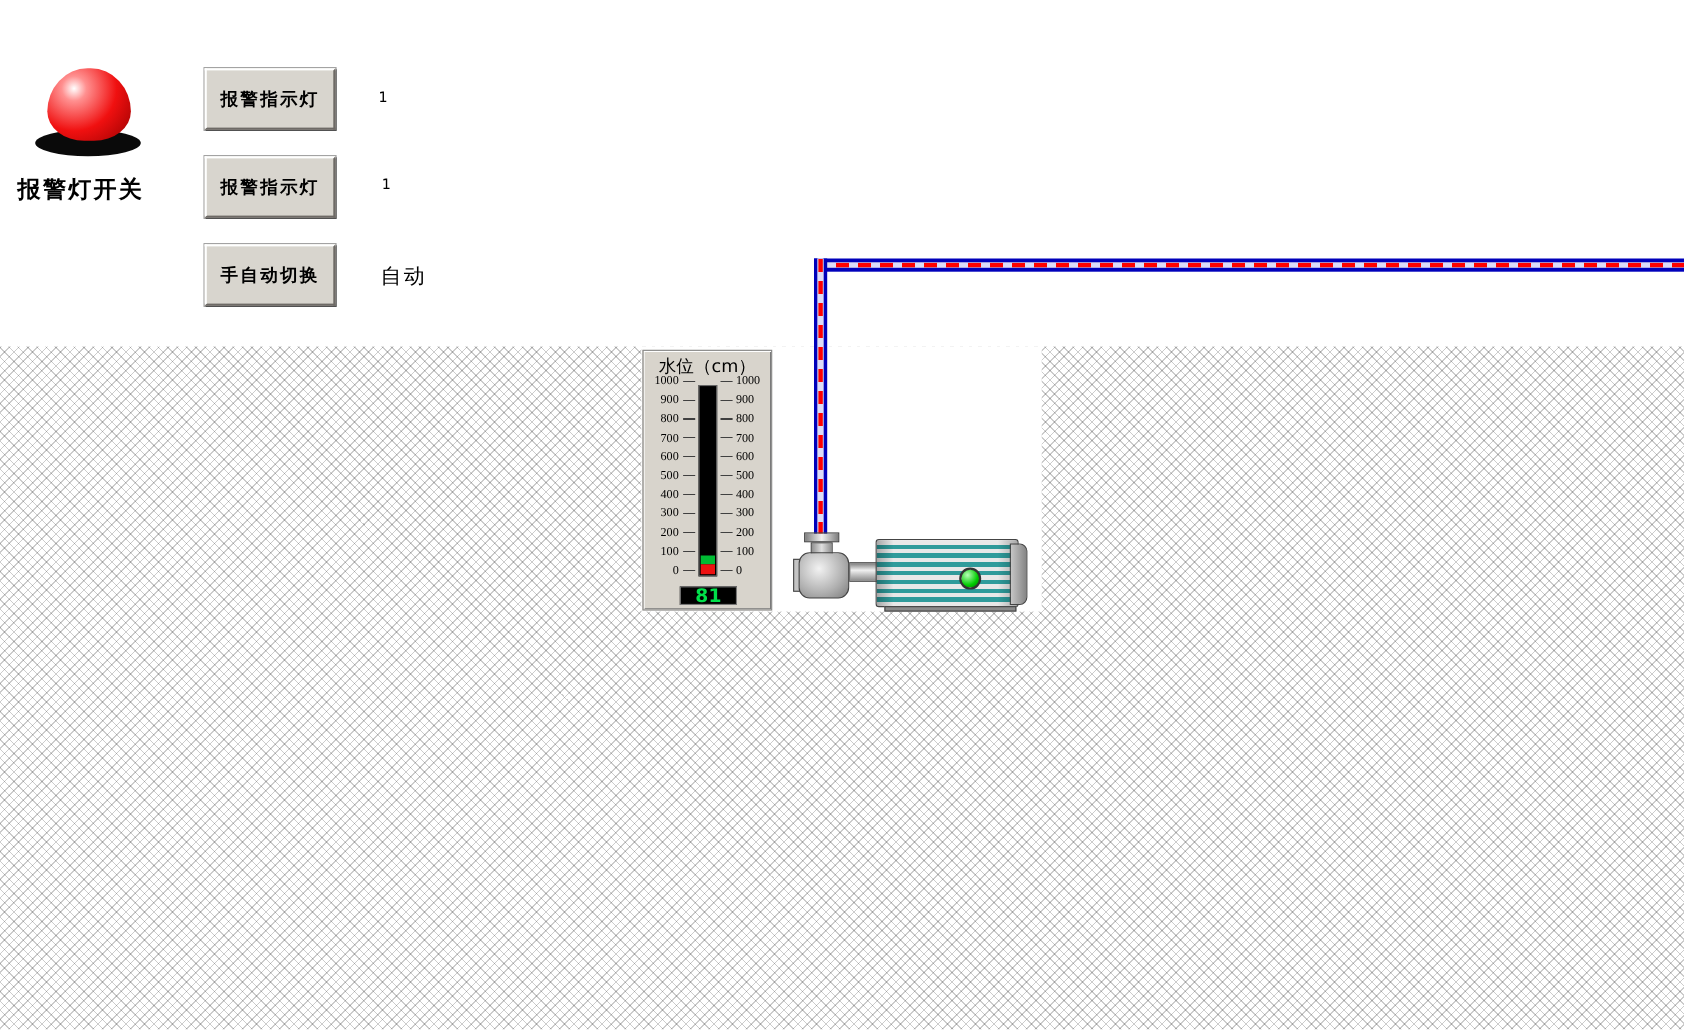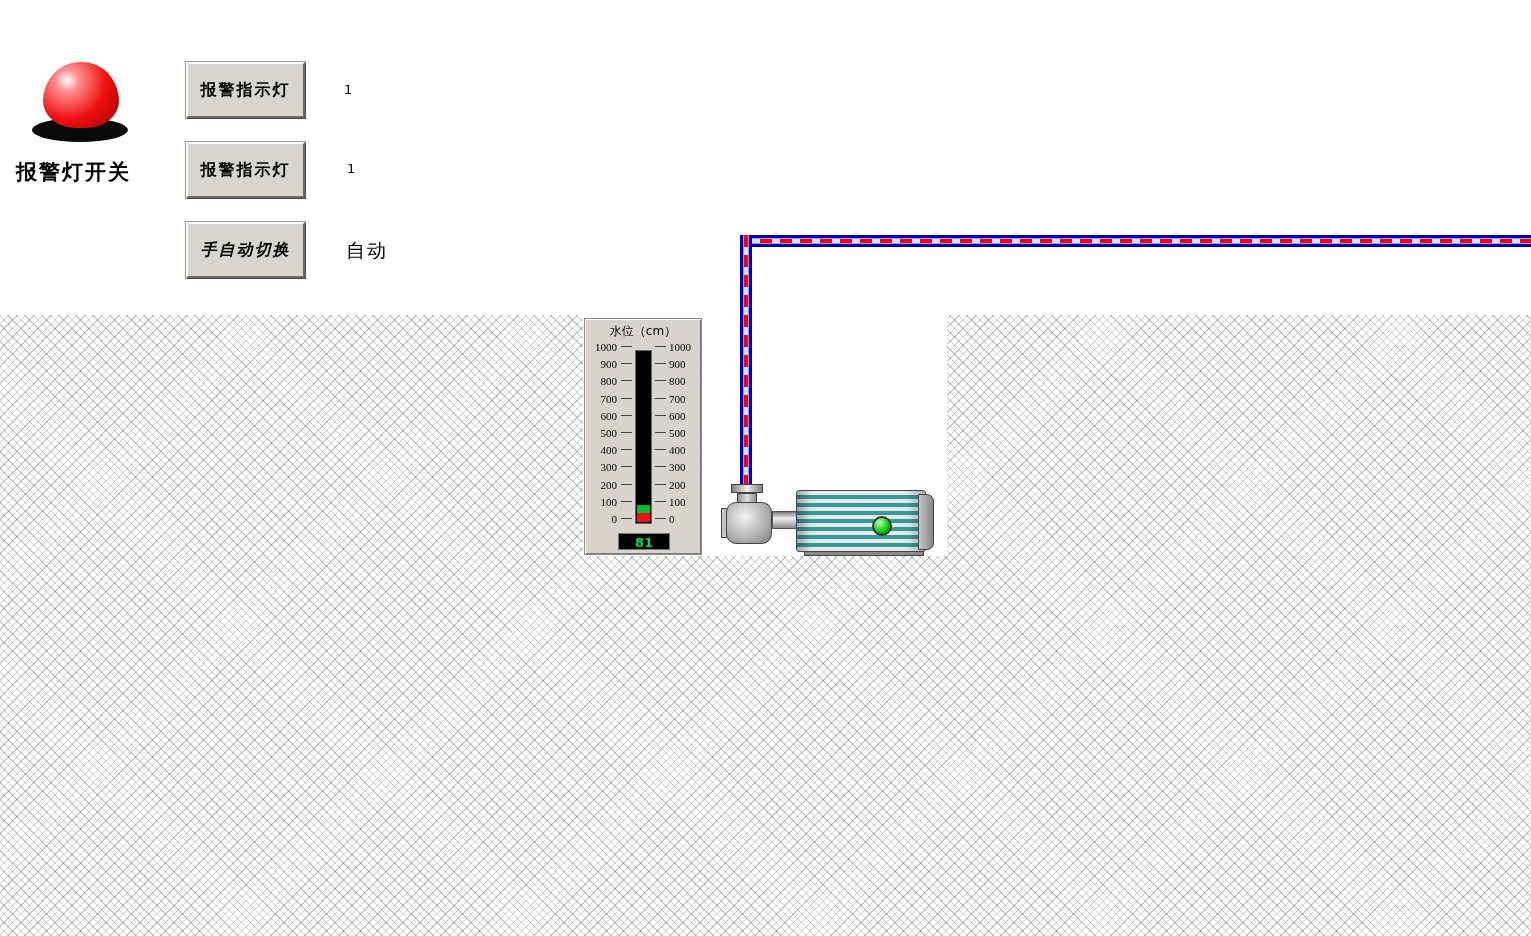--- a/index.html
+++ b/index.html
@@ -30,21 +30,21 @@
   .btn{
     position:absolute;width:119px;height:56px;background:#d8d5ce;
     border-top:2px solid #ffffff;border-left:2px solid #ffffff;
     border-right:2px solid #6e6a66;border-bottom:2px solid #6e6a66;
     box-shadow:1px 1px 0 #494949, 0 0 0 1px #9a9a9a;
     display:flex;align-items:center;justify-content:center;
     font-size:16px;font-weight:bold;letter-spacing:2px;cursor:pointer;box-sizing:border-box;
   }
   .btn1{left:186px;top:62px;}
   .btn2{left:186px;top:142px;}
-  .btn3{left:186px;top:222px;font-style:italic;}
+  .btn3{left:186px;top:222px;}
   .fieldval{position:absolute;font-size:13px;}
   .v1{left:344px;top:82px;}
   .v2{left:347px;top:161px;}
   .v3{left:346px;top:238px;font-size:19px;letter-spacing:2px;}
 
   
   .pipe-h{
     position:absolute;left:740px;top:235px;width:791px;height:12px;
     background:linear-gradient(180deg,#0000bb 0 3px,#9a9ae0 3px 4px,#dcdcf8 4px 8px,#9a9ae0 8px 9px,#0000bb 9px 12px);
   }
@@ -60,36 +60,36 @@
     position:absolute;top:0;left:4px;width:4px;height:100%;
     background:repeating-linear-gradient(180deg,#ff0000 0 12px,#dcdcf8 12px 20px);
   }
 
   
   .gauge{
     position:absolute;left:584px;top:318px;width:118px;height:237px;background:#d8d4cc;
     border:1px solid #8a8a8a;box-shadow:inset 1px 1px 0 #ffffff, inset -1px -1px 0 #7a7a7a;
     box-sizing:border-box;font-size:11px;
   }
-  .gauge-title{position:absolute;top:4px;left:0;width:100%;text-align:center;font-size:12px;}
+  .gauge-title{position:absolute;top:4px;left:0;width:100%;text-align:center;font-size:16px;}
   .ticks{position:absolute;top:22px;width:28px;height:190px;}
   .ticks-left{left:4px;text-align:right;}
   .ticks-right{left:84px;text-align:left;}
   .ticks span{position:absolute;width:100%;transform:translateY(-50%);font-size:11px;line-height:11px;font-family:Liberation Serif, serif;}
   .ticks-left span{right:0;}
   .tickmarks{position:absolute;top:27px;width:11px;height:174px;
     background:repeating-linear-gradient(180deg,#404040 0 1px, transparent 1px 17.2px);}
   .tm-left{left:36px;}
   .tm-right{left:70px;}
   .slot{position:absolute;left:50px;top:31px;width:17px;height:174px;background:#000;border:1px solid #666;box-sizing:border-box;}
   .fill-red{position:absolute;bottom:1px;left:1px;right:1px;height:9px;background:#ee1111;}
   .fill-green{position:absolute;bottom:10px;left:1px;right:1px;height:8px;background:#00bb33;}
   .lcd{
     position:absolute;left:33px;top:214px;width:52px;height:17px;background:#000;
-    color:#00e04a;font-size:13px;font-weight:bold;text-align:center;line-height:17px;border:1px solid #777;box-sizing:border-box;
+    color:#00e04a;font-size:17px;font-weight:bold;text-align:center;line-height:17px;border:1px solid #777;box-sizing:border-box;
   }
 
   
   .pump{position:absolute;left:720px;top:478px;width:222px;height:80px;}
   .p-flange{position:absolute;left:11px;top:6px;width:32px;height:9px;
     background:linear-gradient(90deg,#808080,#f0f0f0 50%,#808080);border:1px solid #444;box-sizing:border-box;}
   .p-neck{position:absolute;left:17px;top:15px;width:20px;height:12px;
     background:linear-gradient(90deg,#909090,#e0e0e0 50%,#909090);border:1px solid #444;box-sizing:border-box;}
   .p-volute{position:absolute;left:6px;top:24px;width:46px;height:42px;border-radius:10px;
     background:radial-gradient(circle at 40% 35%, #f2f2f2, #b0b0b0 60%, #7d7d7d);border:1px solid #444;box-sizing:border-box;}

